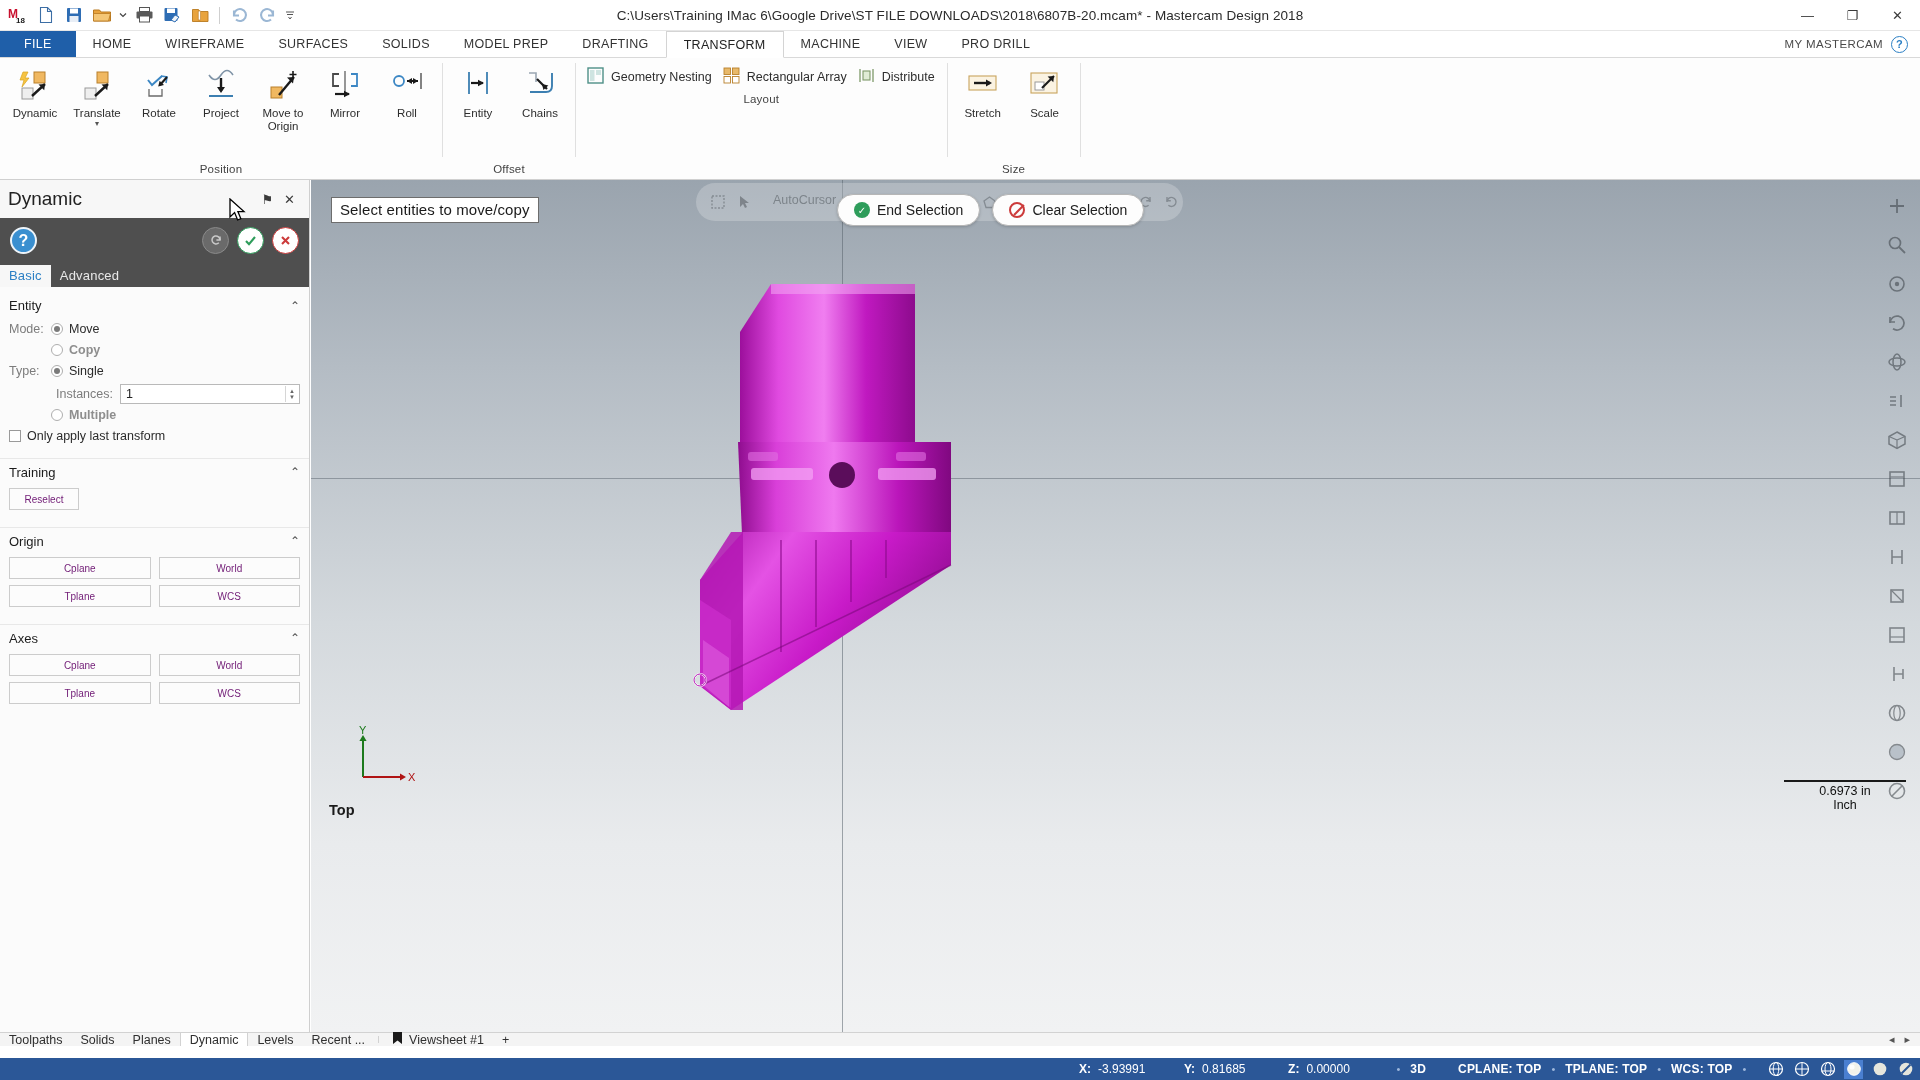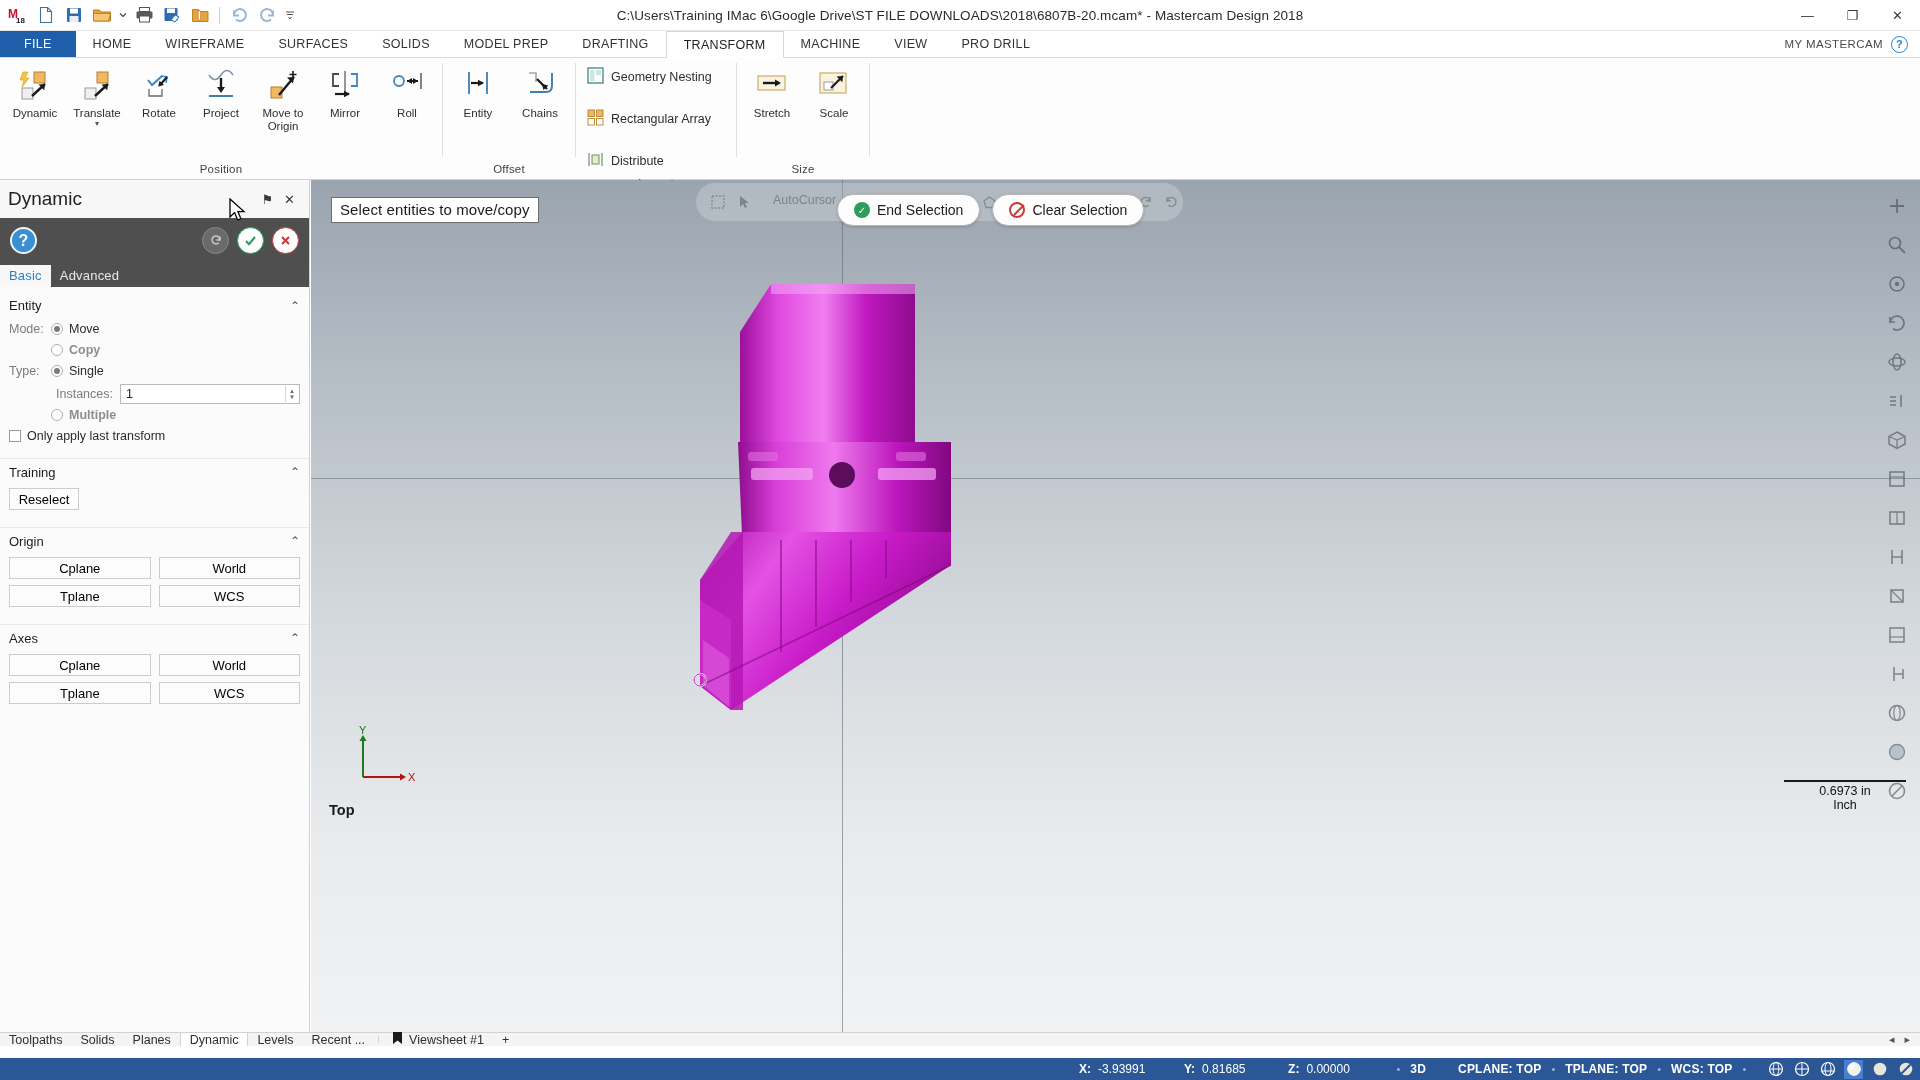--- a/index.html
+++ b/index.html
@@ -80,21 +80,21 @@
   .bigbtn {
     width: 62px; display: flex; flex-direction: column; align-items: center;
     padding: 3px 1px; cursor: default;
   }
   .bigbtn .ic { height: 38px; display: flex; align-items: center; justify-content: center; }
   .bigbtn .lb {
     font-size: 11.5px; color: #2d2d2d; text-align: center; line-height: 13px;
     margin-top: 2px; word-wrap: break-word; max-width: 62px;
   }
   .caretdown { font-size: 8px; color: #555; line-height: 7px; }
-  .smallstack { display: flex; flex-direction: column; justify-content: flex-start; padding: 6px 6px 0 8px; gap: 16px; }
+  .smallstack { display: flex; justify-content: flex-start; padding: 6px 6px 0 8px; gap: 2px; }
   .smallbtn {
     display: flex; align-items: center; gap: 7px; padding: 3px 6px 3px 3px;
     font-size: 12.5px; color: #2d2d2d; white-space: nowrap; cursor: default;
   }
 
   
   .leftpanel {
     position: absolute; left: 0; top: 180px; width: 310px; height: 852px;
     background: #f7f7f7; border-right: 1px solid #cfcfcf;
     display: flex; flex-direction: column;
@@ -153,21 +153,21 @@
   }
   .spin .arrows {
     position: absolute; right: 1px; top: 1px; bottom: 1px; width: 13px;
     display: flex; flex-direction: column; justify-content: center; align-items: center;
     border-left: 1px solid #d6d6d6; color: #666; font-size: 6px; line-height: 6px;
   }
   .btnrow { display: flex; gap: 8px; padding: 3px 9px 3px 9px; }
   .pbtn {
     flex: 1; height: 22px; border: 1px solid #cccccc; background: #fcfcfc;
     display: flex; align-items: center; justify-content: center;
-    font-size: 13px; color: #000000;
+    font-size: 10px; color: #701a75;
   }
   .pbtn.small { max-width: 70px; justify-content: center; }
 
   
   .bottabs {
     position: absolute; left: 0; top: 1032px; width: 1920px; height: 14px;
     background: #f4f4f4; display: flex; align-items: stretch;
     border-top: 1px solid #d2d2d2;
   }
   .btab {

